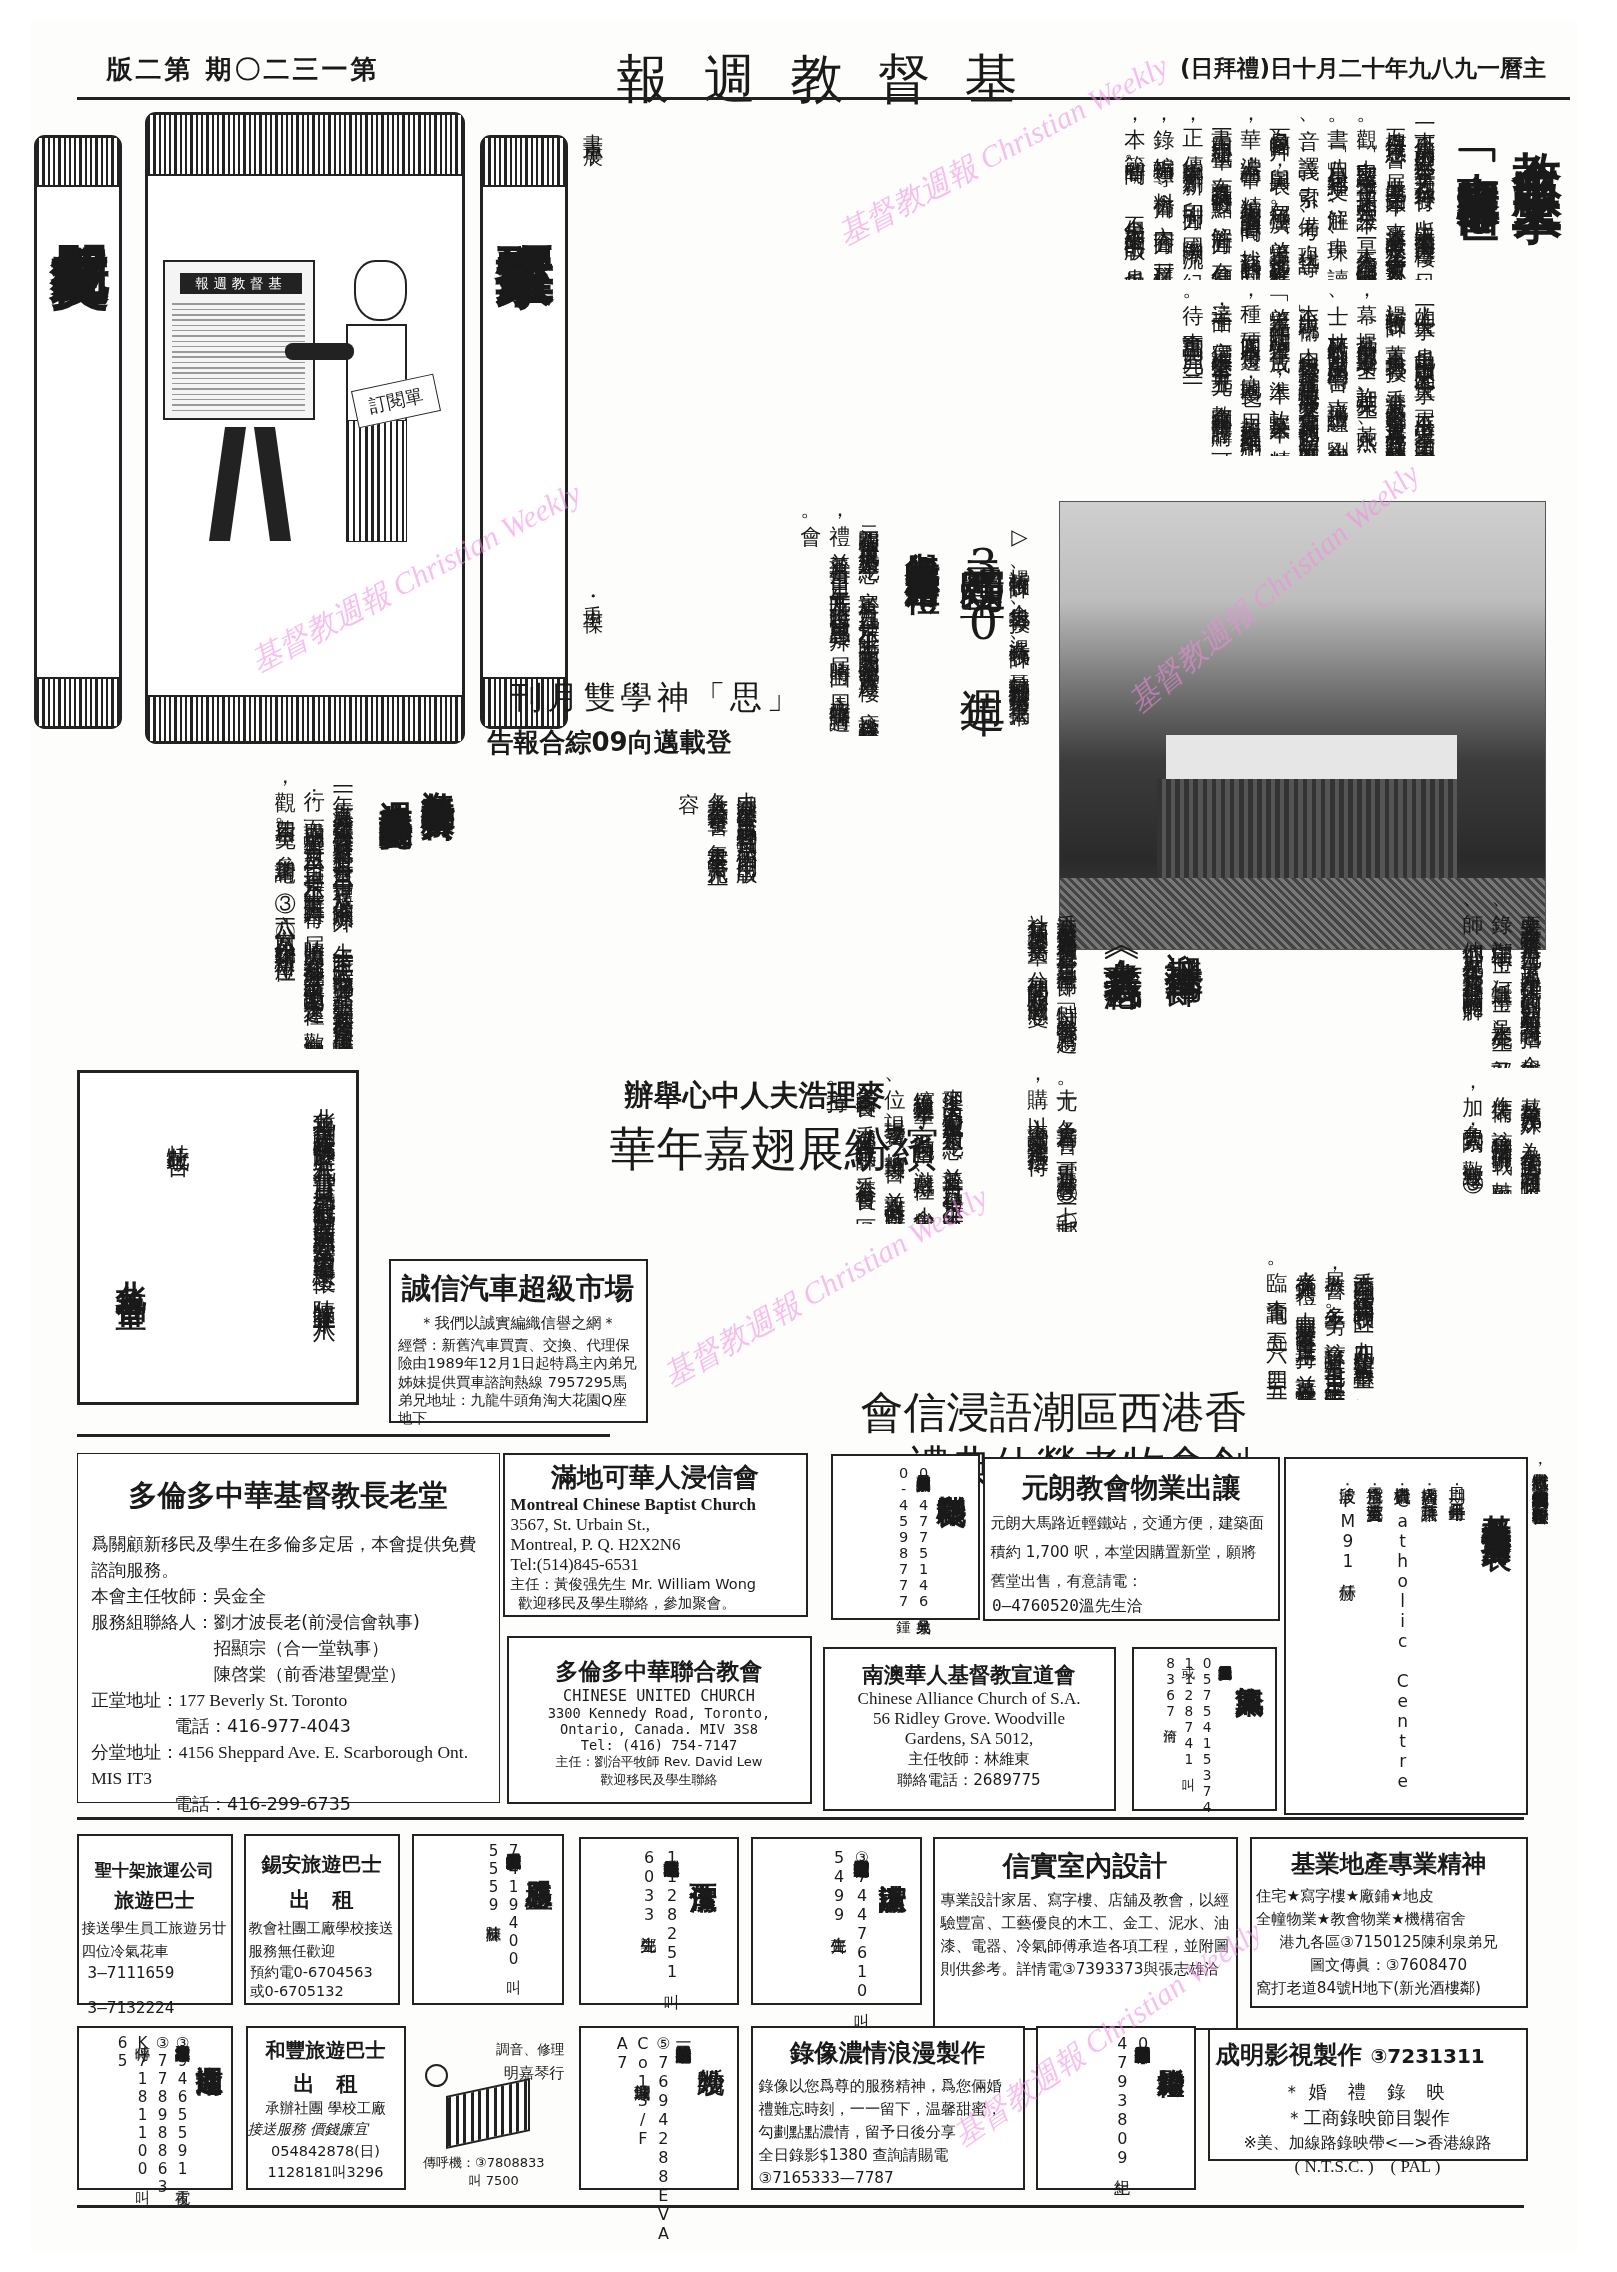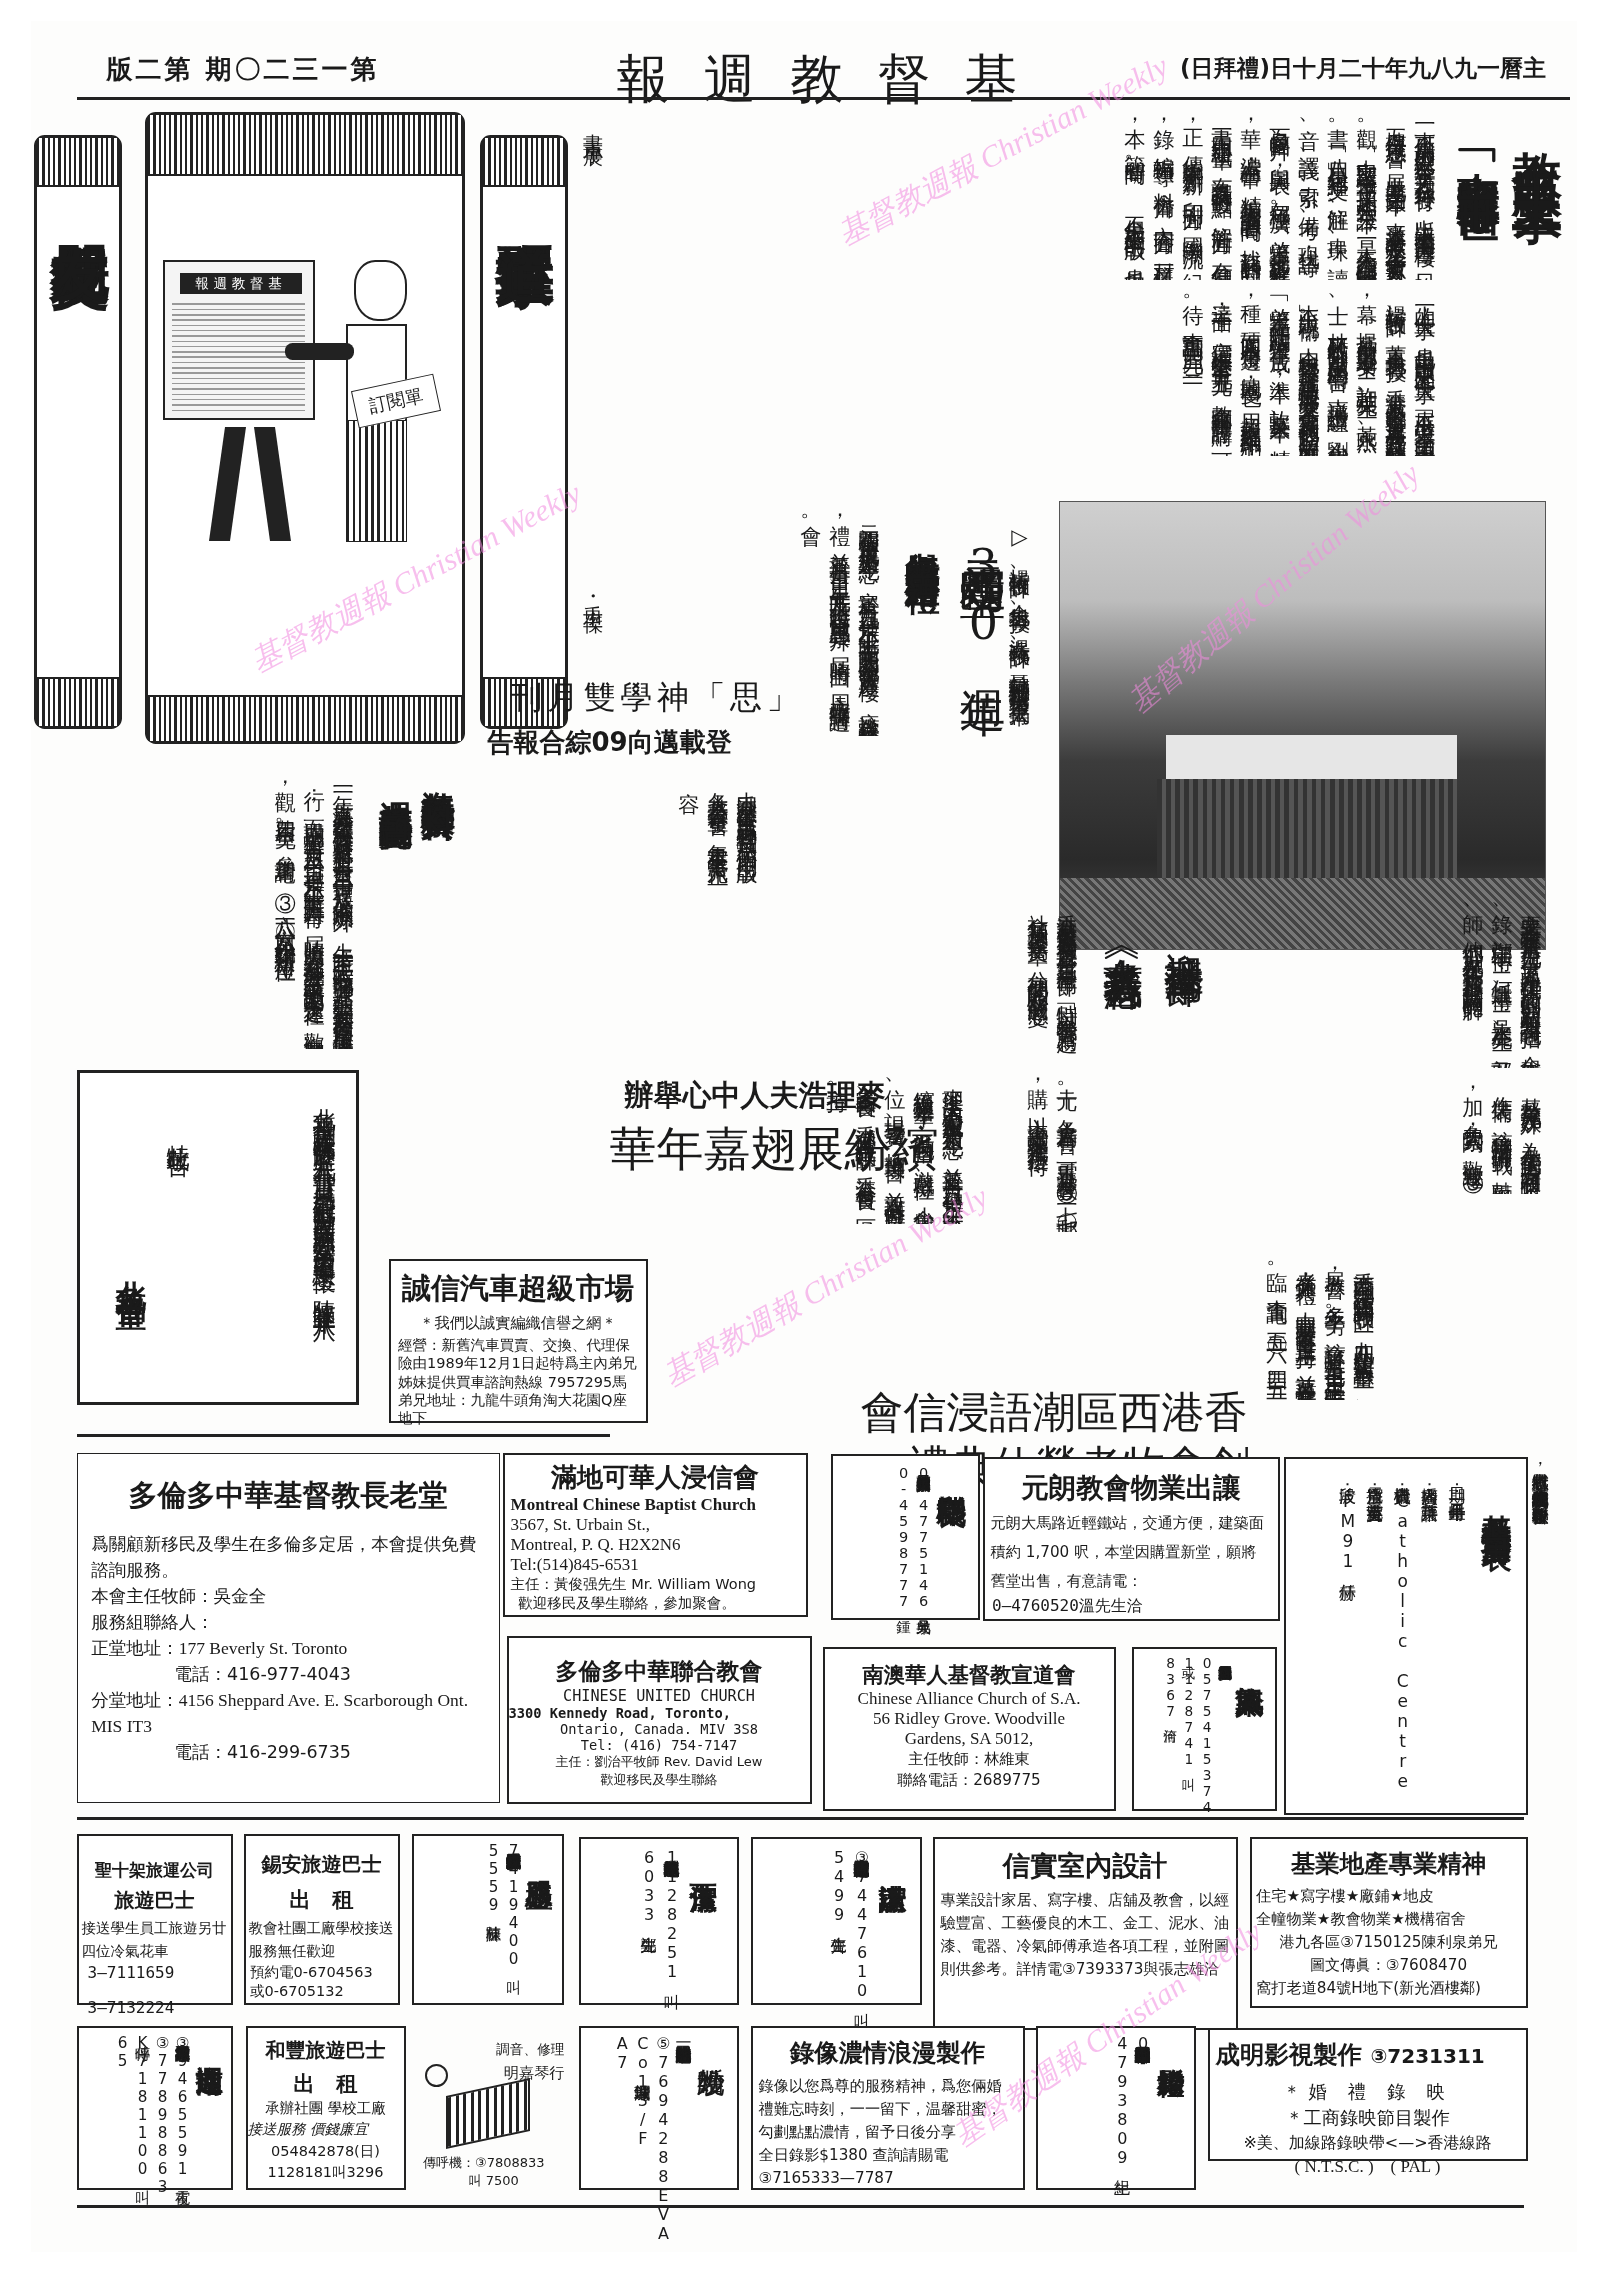--- a/index.html
+++ b/index.html
@@ -148,41 +148,46 @@
   </div>
 
   <div class="hline" style="left:46px; top:1413px; width:533px; height:2.3px;"></div>
 
   <div class="box" style="left:46px; top:1432px; width:423px; height:350px; border-width:1.5px;">
     <div class="ad-title" style="font-size:29px; margin-top:21.3px;">多倫多中華基督教長老堂</div>
     <div class="ad-body" style="padding:15.2px 9.1px 0 13.7px; font-size:17.5px; line-height:26px;">爲關顧新移民及學生在多倫多定居，本會提供免費諮詢服務。</div>
     <div class="ad-body" style="padding:0 13.7px; font-size:17.5px; line-height:26px;"><span>本會主任牧師：</span><span>吳金全</span></div>
     <div class="ad-body" style="padding:0 13.7px; font-size:17.5px; line-height:26px; display:flex;">
       <span>服務組聯絡人：</span>
+      <span>
+        <div>劉才波長老(前浸信會執事)</div>
+        <div>招顯宗（合一堂執事）</div>
+        <div>陳啓棠（前香港望覺堂）</div>
+      </span>
     </div>
     <div class="ad-body" style="padding:0 13.7px; font-size:17.5px; line-height:26px;"><span>正堂地址：</span><span class="ad-en">177 Beverly St. Toronto</span></div>
     <div class="ad-body" style="padding:0 13.7px 0 97px; font-size:17.5px; line-height:26px;">電話：416-977-4043</div>
     <div class="ad-body" style="padding:0 13.7px; font-size:17.5px; line-height:26px;"><span>分堂地址：</span><span class="ad-en">4156 Sheppard Ave. E. Scarborough Ont. MIS IT3</span></div>
     <div class="ad-body" style="padding:0 13.7px 0 97px; font-size:17.5px; line-height:26px;">電話：416-299-6735</div>
   </div>
 
   <div class="box" style="left:472px; top:1432px; width:305px; height:164px;">
     <div class="ad-title" style="font-size:26px; margin-top:4.6px;">滿地可華人浸信會</div>
     <div class="ad-en" style="font-size:17px; padding:0 6.1px; font-weight:bold;">Montreal Chinese Baptist Church</div>
     <div class="ad-en" style="font-size:17px; padding:0 6.1px;">3567, St. Urbain St.,</div>
     <div class="ad-en" style="font-size:17px; padding:0 6.1px;">Montreal, P. Q. H2X2N6</div>
     <div class="ad-en" style="font-size:17px; padding:0 6.1px;">Tel:(514)845-6531</div>
     <div style="font-size:14.5px; padding:0 6.1px; font-family:'DejaVu Sans',sans-serif;">主任：黃俊强先生 Mr. William Wong</div>
     <div style="font-size:14.5px; padding:0 13.7px; font-family:'DejaVu Sans',sans-serif;">歡迎移民及學生聯絡，參加聚會。</div>
   </div>
 
   <div class="box" style="left:476px; top:1615px; width:305px; height:168px;">
     <div class="ad-title" style="font-size:23px; margin-top:18px;">多倫多中華聯合教會</div>
     <div class="mono" style="font-size:15.2px; text-align:center;">CHINESE UNITED CHURCH</div>
-    <div class="mono" style="font-size:13.7px; font-weight:bold;">3300 Kennedy Road, Toronto,</div>
+    <div class="mono" style="font-size:13.7px; text-align:center;">3300 Kennedy Road, Toronto,</div>
     <div class="mono" style="font-size:13.7px; text-align:center;">Ontario, Canada. MIV 3S8</div>
     <div class="mono" style="font-size:13.7px; text-align:center;">Tel: (416) 754-7147</div>
     <div style="font-size:13px; text-align:center; font-family:'DejaVu Sans',sans-serif;">主任：劉治平牧師 Rev. David Lew</div>
     <div style="font-size:13px; text-align:center; font-family:'DejaVu Sans',sans-serif;">歡迎移民及學生聯絡</div>
   </div>
 
   <div class="box" style="left:800px; top:1433px; width:149px; height:166px;">
     <div class="abs v ad-title" style="right:6.1px; top:15.2px; font-size:30.5px;">影印良機</div>
     <div class="abs v" style="right:44px; top:9.1px; height:152px; font-size:14.5px; line-height:20px; font-family:'DejaVu Sans',sans-serif;">優質二手麗確多款放大縮細雙面直接入口價廉電0-4775146吳弟兄或0-4598777鍾</div>
   </div>

